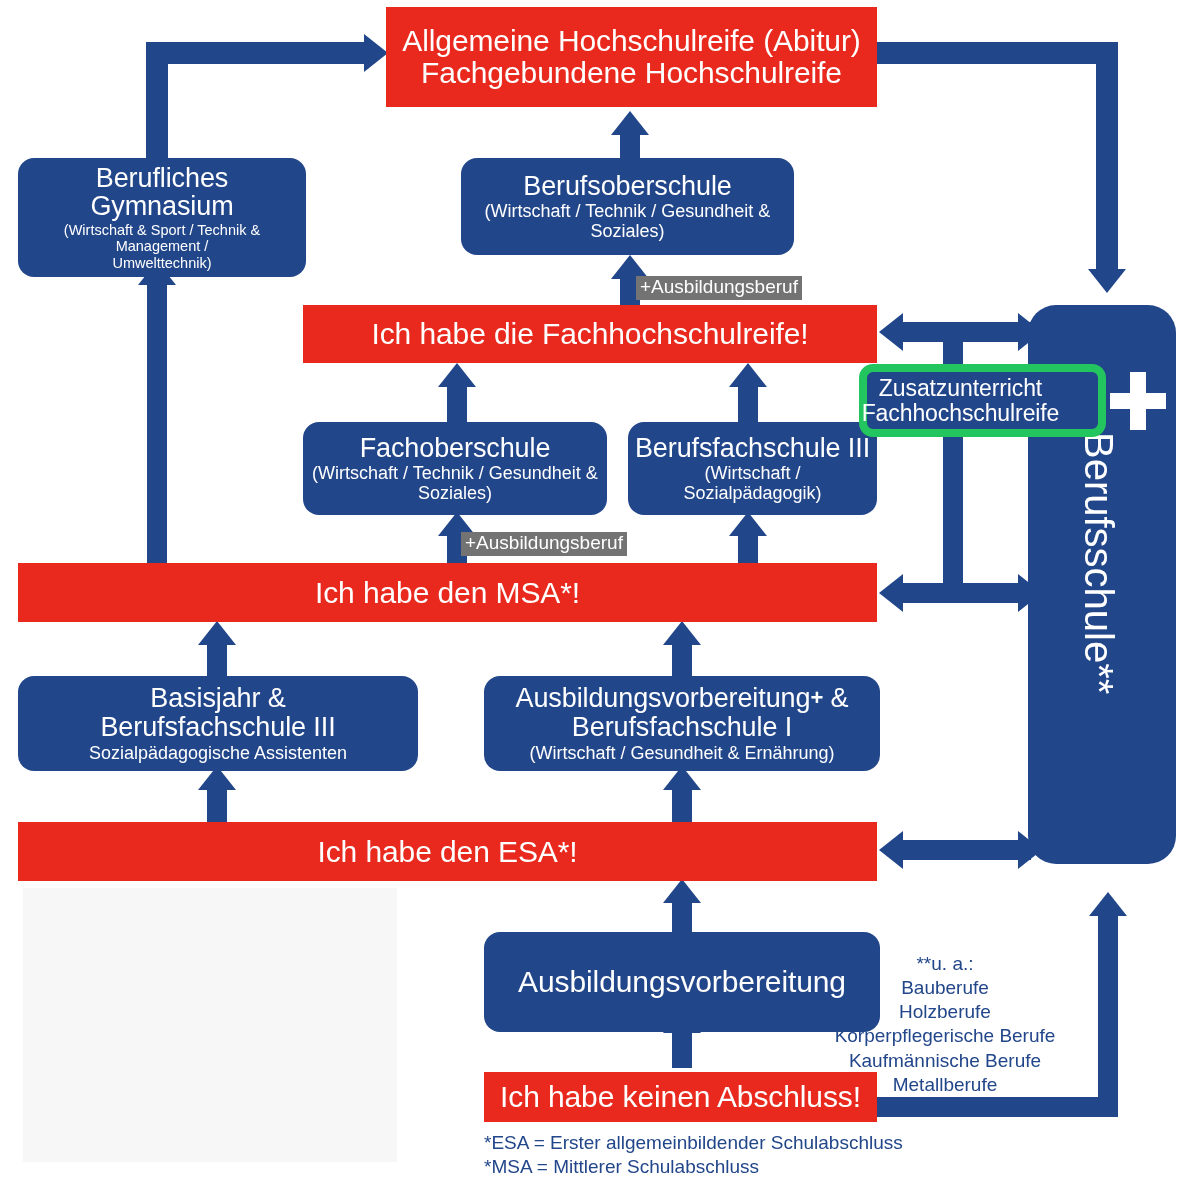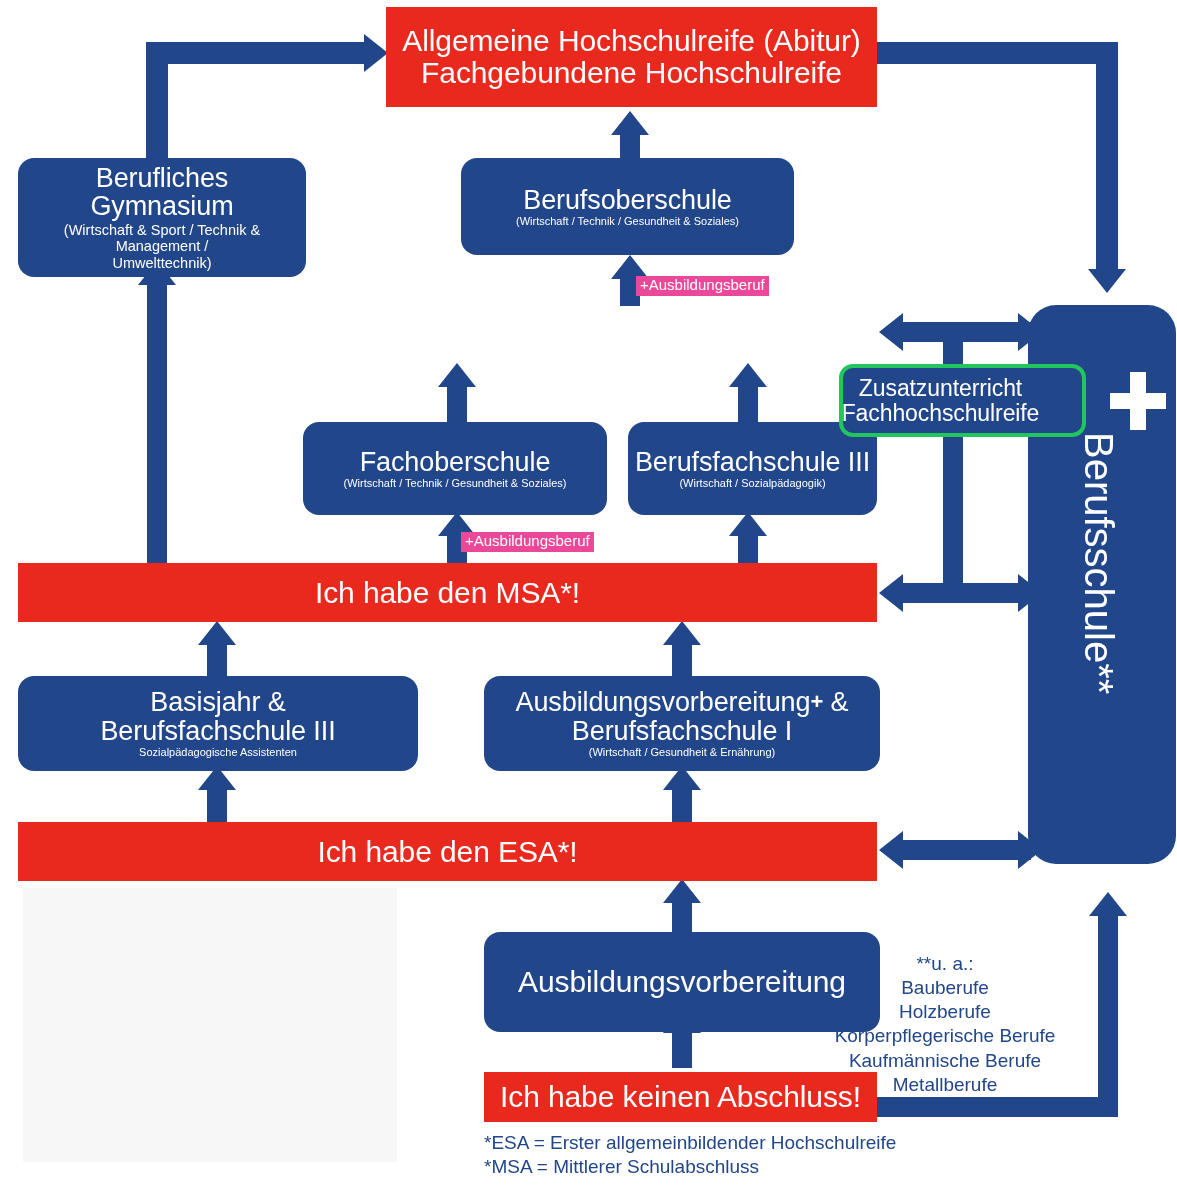--- a/index.html
+++ b/index.html
@@ -37,21 +37,21 @@
     border-radius: 0;
   }
   .title {
     font-size: 27px;
     letter-spacing: -0.1px;
   }
   .title-lg {
     font-size: 30px;
   }
   .sub {
-    font-size: 11px;
+    font-size: 18px;
     margin-top: 1px;
     line-height: 1.12;
   }
   .sub-sm {
     font-size: 14.5px;
   }
   
   .bar {
     position: absolute;
     background: #22468A;
@@ -79,23 +79,23 @@
   }
   .tri-right {
     position: absolute;
     width: 0; height: 0;
     border-top: 19px solid transparent;
     border-bottom: 19px solid transparent;
     border-left: 24px solid #22468A;
   }
   .tag {
     position: absolute;
-    background: #ec4899;
-    color: #ffffff;
-    font-size: 15px;
+    background: #737373;
+    color: #ffffff;
+    font-size: 19px;
     padding: 1px 4px 2px 4px;
     white-space: nowrap;
     line-height: 1.1;
   }
   .vert-label {
     position: absolute;
     color: #ffffff;
     font-size: 40px;
     writing-mode: vertical-rl;
     white-space: nowrap;
@@ -209,37 +209,40 @@
     <div class="sub sub-sm">Umwelttechnik)</div>
   </div>
 
   <div class="box blue" style="left:461px; top:158px; width:333px; height:97px; padding:2px 6px;">
     <div class="title">Berufsoberschule</div>
     <div class="sub">(Wirtschaft / Technik / Gesundheit &amp; Soziales)</div>
   </div>
 
   <div class="tag" style="left:636px; top:276px;">+Ausbildungsberuf</div>
 
+  <div class="box red" style="left:303px; top:305px; width:574px; height:58px;">
+    <div class="title title-lg">Ich habe die Fachhochschulreife!</div>
+  </div>
 
   <div class="box blue" style="left:303px; top:422px; width:304px; height:93px; padding:0 5px;">
     <div class="title">Fachoberschule</div>
     <div class="sub">(Wirtschaft / Technik / Gesundheit &amp; Soziales)</div>
   </div>
 
   <div class="box blue" style="left:628px; top:422px; width:249px; height:93px; padding:0 5px;">
     <div class="title">Berufsfachschule III</div>
     <div class="sub">(Wirtschaft / Sozialpädagogik)</div>
   </div>
 
   <div class="tag" style="left:461px; top:532px;">+Ausbildungsberuf</div>
 
   <div style="position:absolute; left:1028px; top:305px; width:148px; height:559px; background:#22468A; border-radius:28px;"></div>
   <div class="vert-label" style="left:1076px; top:432px;">Berufsschule**</div>
 
-  <div class="box blue" style="left:839px; top:364px; width:247px; height:73px; border-radius:14px; border:4px solid #22c55e; padding-right:44px; box-sizing:border-box;">
+  <div class="box blue" style="left:859px; top:364px; width:247px; height:73px; border-radius:14px; border:8px solid #22c55e; padding-right:44px; box-sizing:border-box;">
     <div class="title" style="font-size:23px;">Zusatzunterricht</div>
     <div class="title" style="font-size:23px;">Fachhochschulreife</div>
   </div>
   <svg class="plus-icon" style="left:1110px; top:372px;" width="56" height="58" viewBox="0 0 56 58" aria-hidden="true">
     <path d="M20,0 H36 V21 H56 V37 H36 V58 H20 V37 H0 V21 H20 Z" fill="#ffffff"></path>
   </svg>
 
   <div class="box red" style="left:18px; top:563px; width:859px; height:59px;">
     <div class="title title-lg">Ich habe den MSA*!</div>
   </div>
@@ -273,17 +276,17 @@
   <div class="note note-right" style="left:800px; top:952px; width:290px;">
     <div>**u. a.:</div>
     <div>Bauberufe</div>
     <div>Holzberufe</div>
     <div>Körperpflegerische Berufe</div>
     <div>Kaufmännische Berufe</div>
     <div>Metallberufe</div>
   </div>
 
   <div class="note" style="left:484px; top:1131px;">
-    <div>*ESA = Erster allgemeinbildender Hochschulreife</div>
+    <div>*ESA = Erster allgemeinbildender Schulabschluss</div>
     <div>*MSA = Mittlerer Schulabschluss</div>
   </div>
 
 </div>
 
 </body></html>

